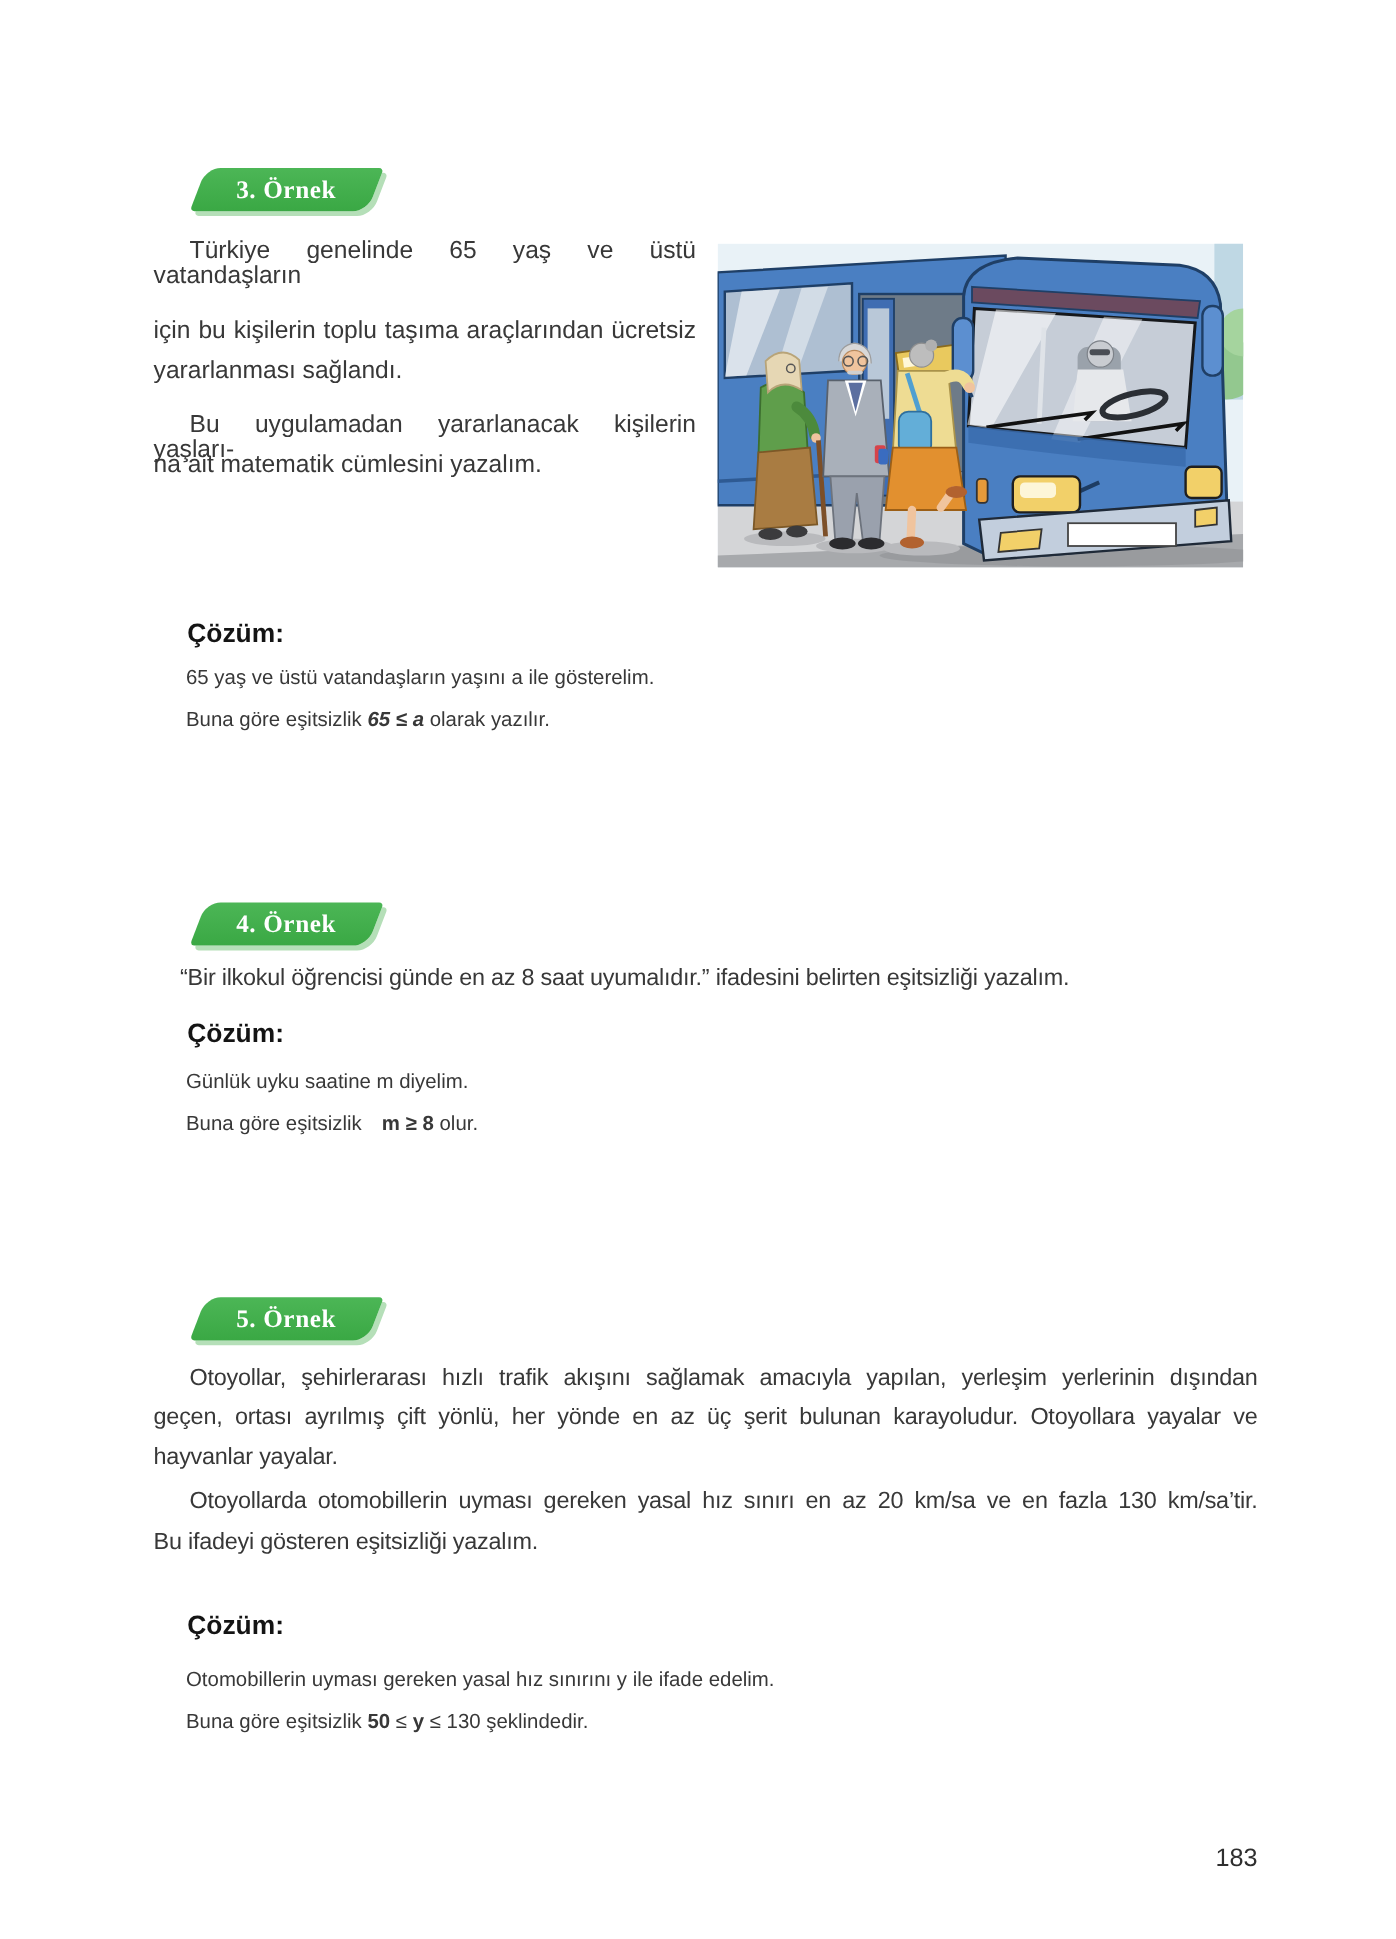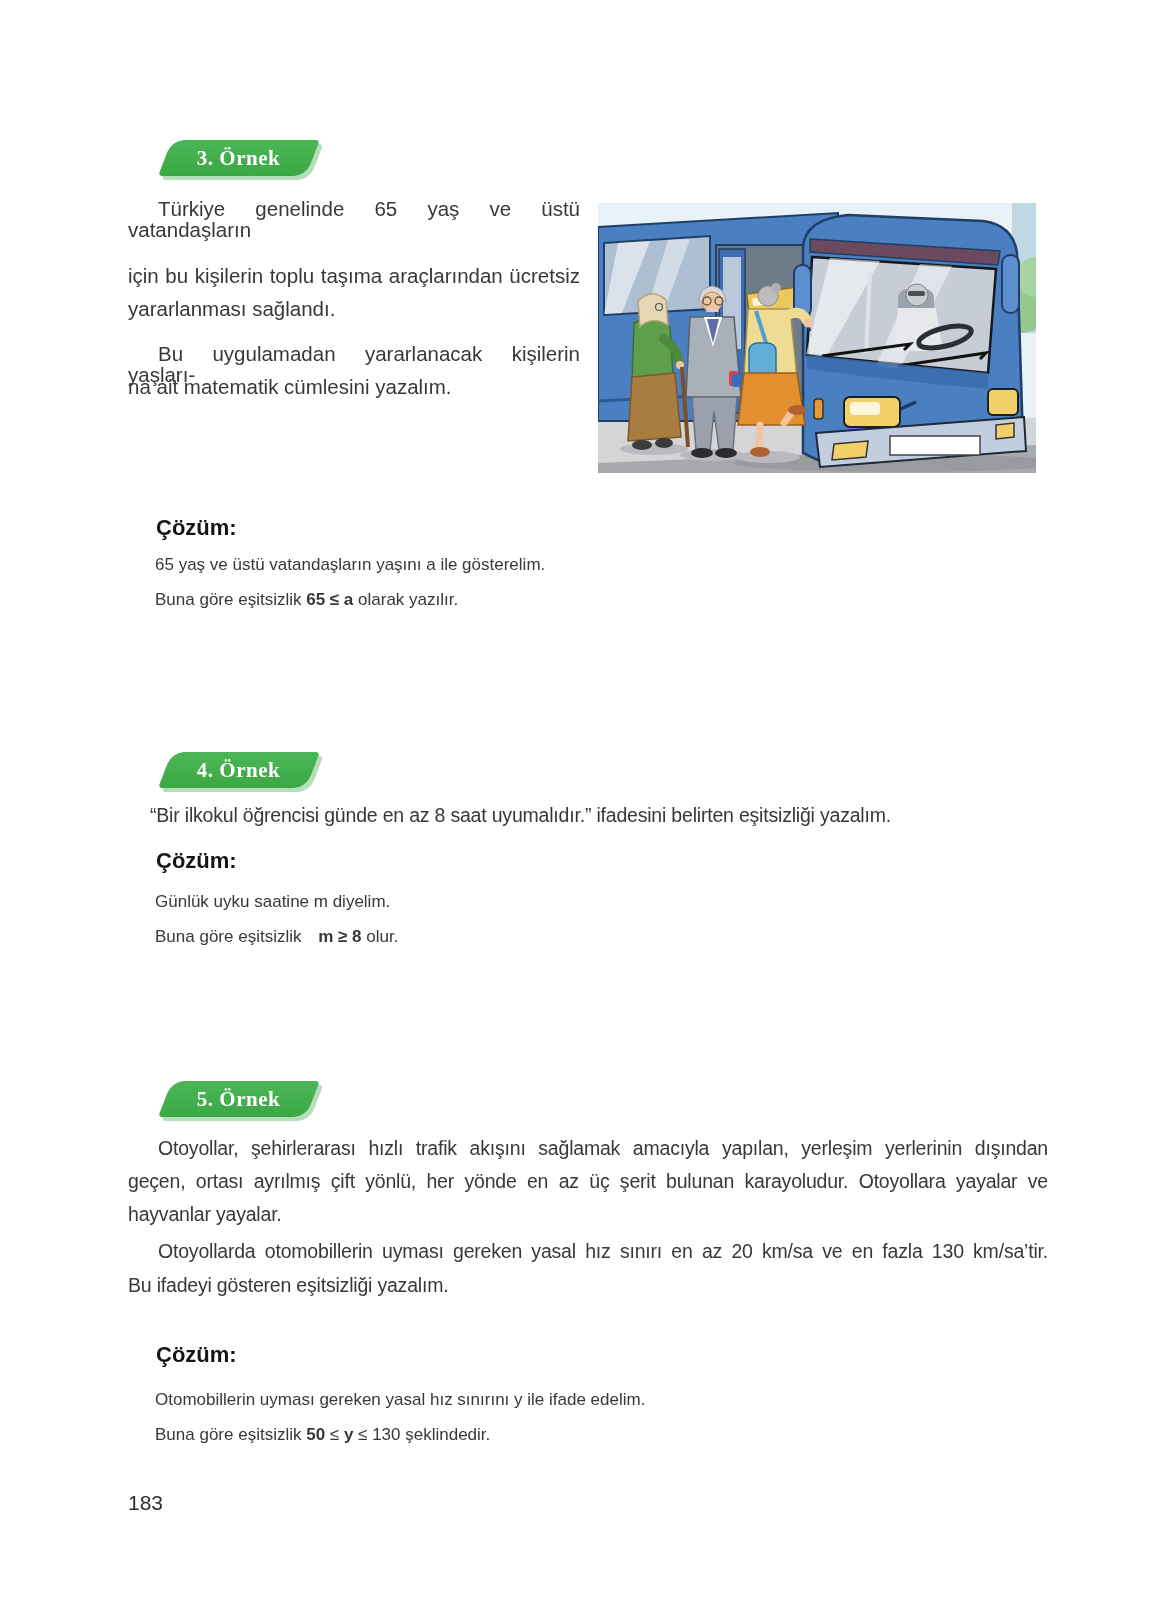--- a/index.html
+++ b/index.html
@@ -36,22 +36,22 @@
   .fs19{font-size:19.5px;letter-spacing:-0.2px;}
   .jl{text-align:justify;text-align-last:justify;}
   .ind{padding-left:30px;}
   .ind.jl{padding-left:0;text-indent:30px;}
   .cozum{
     position:absolute;
     font-size:22px;font-weight:bold;color:#141414;
     line-height:1;
   }
   .pageno{
-    position:absolute;left:128px;top:1492px;width:920px;
-    text-align:left;font-size:21px;color:#2f2f2f;line-height:1;
+    position:absolute;left:128px;top:1538px;width:920px;
+    text-align:right;font-size:21px;color:#2f2f2f;line-height:1;
   }
   .illus{position:absolute;left:598px;top:203px;width:438px;height:270px;}
 </style>
 </head>
 <body>
 
 <div class="page">
 
   <div class="ornek-banner" style="left:165px;top:140px;">
     <span class="blabel">3. Örnek</span>
@@ -170,21 +170,21 @@
       <path d="M146,170 L199,170 L207,222 L140,222 Z" fill="#e2902f" stroke="#9c5f16" stroke-width="1.5"></path>
       <path d="M186,220 L196,206" stroke="#f0c49e" stroke-width="7" stroke-linecap="round"></path>
       <ellipse cx="199" cy="207" rx="9" ry="5" fill="#b2622f"></ellipse>
       <path d="M162,222 L161,244" stroke="#f0c49e" stroke-width="7" stroke-linecap="round"></path>
       <ellipse cx="162" cy="249" rx="10" ry="5" fill="#b2622f"></ellipse>
     </g>
   </svg>
 
   <div class="cozum" style="left:156px;top:517px;">Çözüm:</div>
   <div class="line fs21" style="left:155px;top:556px;width:900px;">65 yaş ve üstü vatandaşların yaşını a ile gösterelim.</div>
-  <div class="line fs21" style="left:155px;top:591px;width:900px;"><span>Buna göre eşitsizlik </span><span style="font-weight: 700;">65 ≤ a</span><span> olarak yazılır.</span></div>
+  <div class="line fs21" style="left:155px;top:591px;width:900px;"><span>Buna göre eşitsizlik </span><span style="font-weight: 700; font-style: italic;">65 ≤ a</span><span> olarak yazılır.</span></div>
 
   <div class="ornek-banner" style="left:165px;top:752px;">
     <span class="blabel">4. Örnek</span>
   </div>
 
   <div class="line fs19" style="left:150px;top:806px;width:930px;">“Bir ilkokul öğrencisi günde en az 8 saat uyumalıdır.” ifadesini belirten eşitsizliği yazalım.</div>
 
   <div class="cozum" style="left:156px;top:850px;">Çözüm:</div>
   <div class="line fs21" style="left:155px;top:893px;width:900px;">Günlük uyku saatine m diyelim.</div>
   <div class="line fs21" style="left:155px;top:928px;width:900px;"><span>Buna göre eşitsizlik </span><span style="font-weight: 700; margin-left: 12px;">m ≥ 8</span><span> olur.</span></div>

